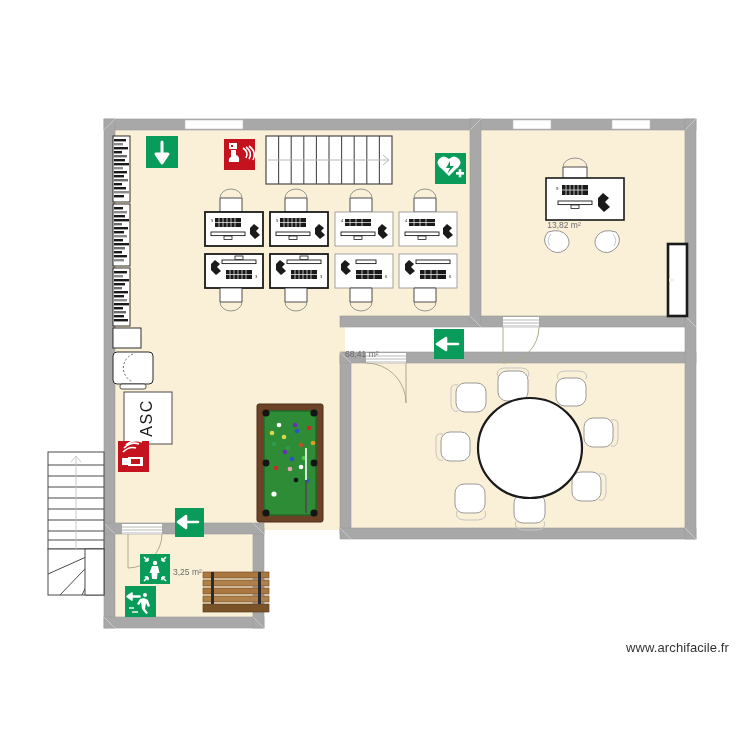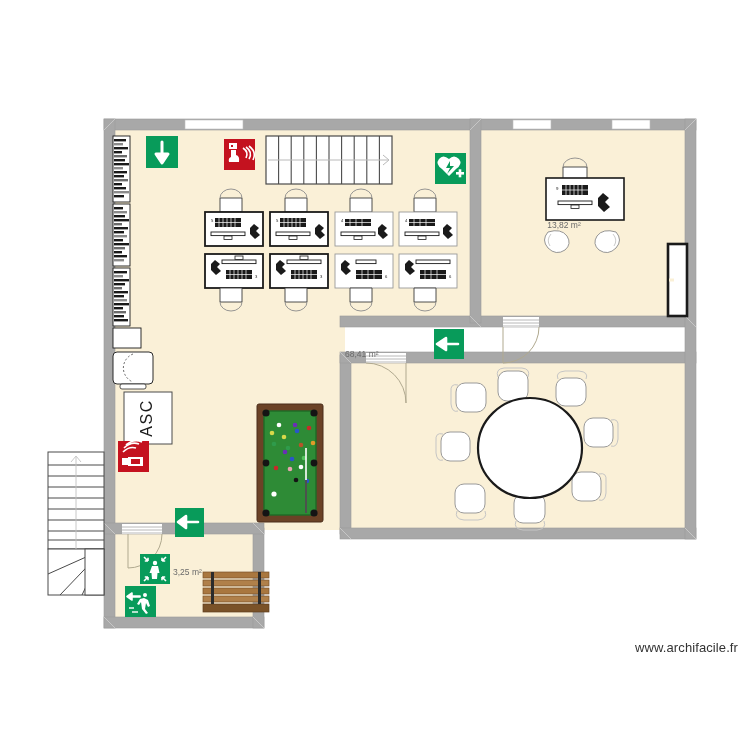--- a/index.html
+++ b/index.html
@@ -16,21 +16,21 @@
     overflow: hidden;
   }
   #plan-canvas {
     position: absolute;
     left: 0; top: 0;
     width: 750px;
     height: 750px;
   }
   .watermark {
     position: absolute;
-    right: 12px;
+    right: 21px;
     top: 640px;
     font-family: "Liberation Sans", sans-serif;
     font-size: 13px;
     color: #333333;
     letter-spacing: 0.1px;
     user-select: none;
   }
   svg { display: block; }
   text { font-family: "Liberation Sans", sans-serif; }
 </style>

